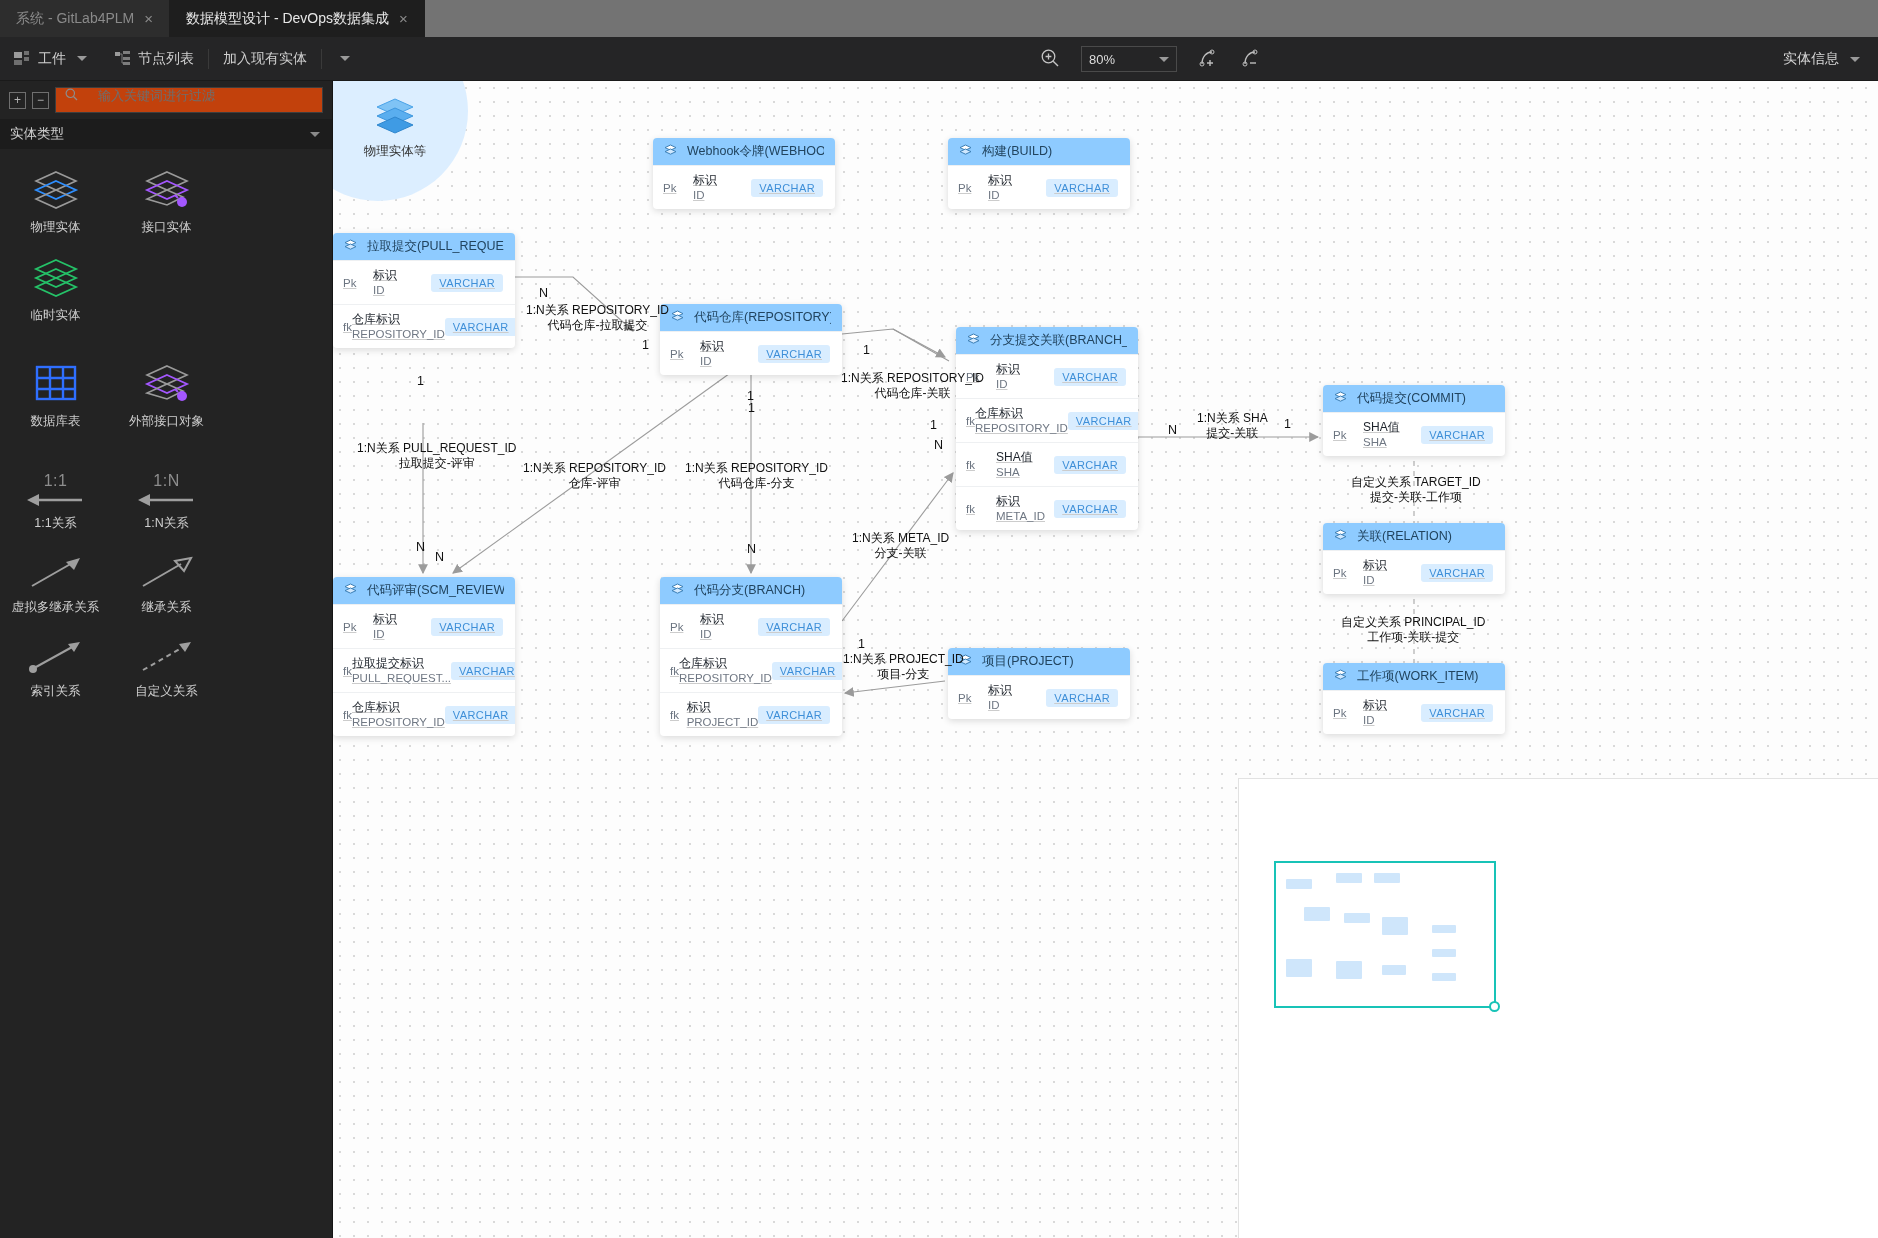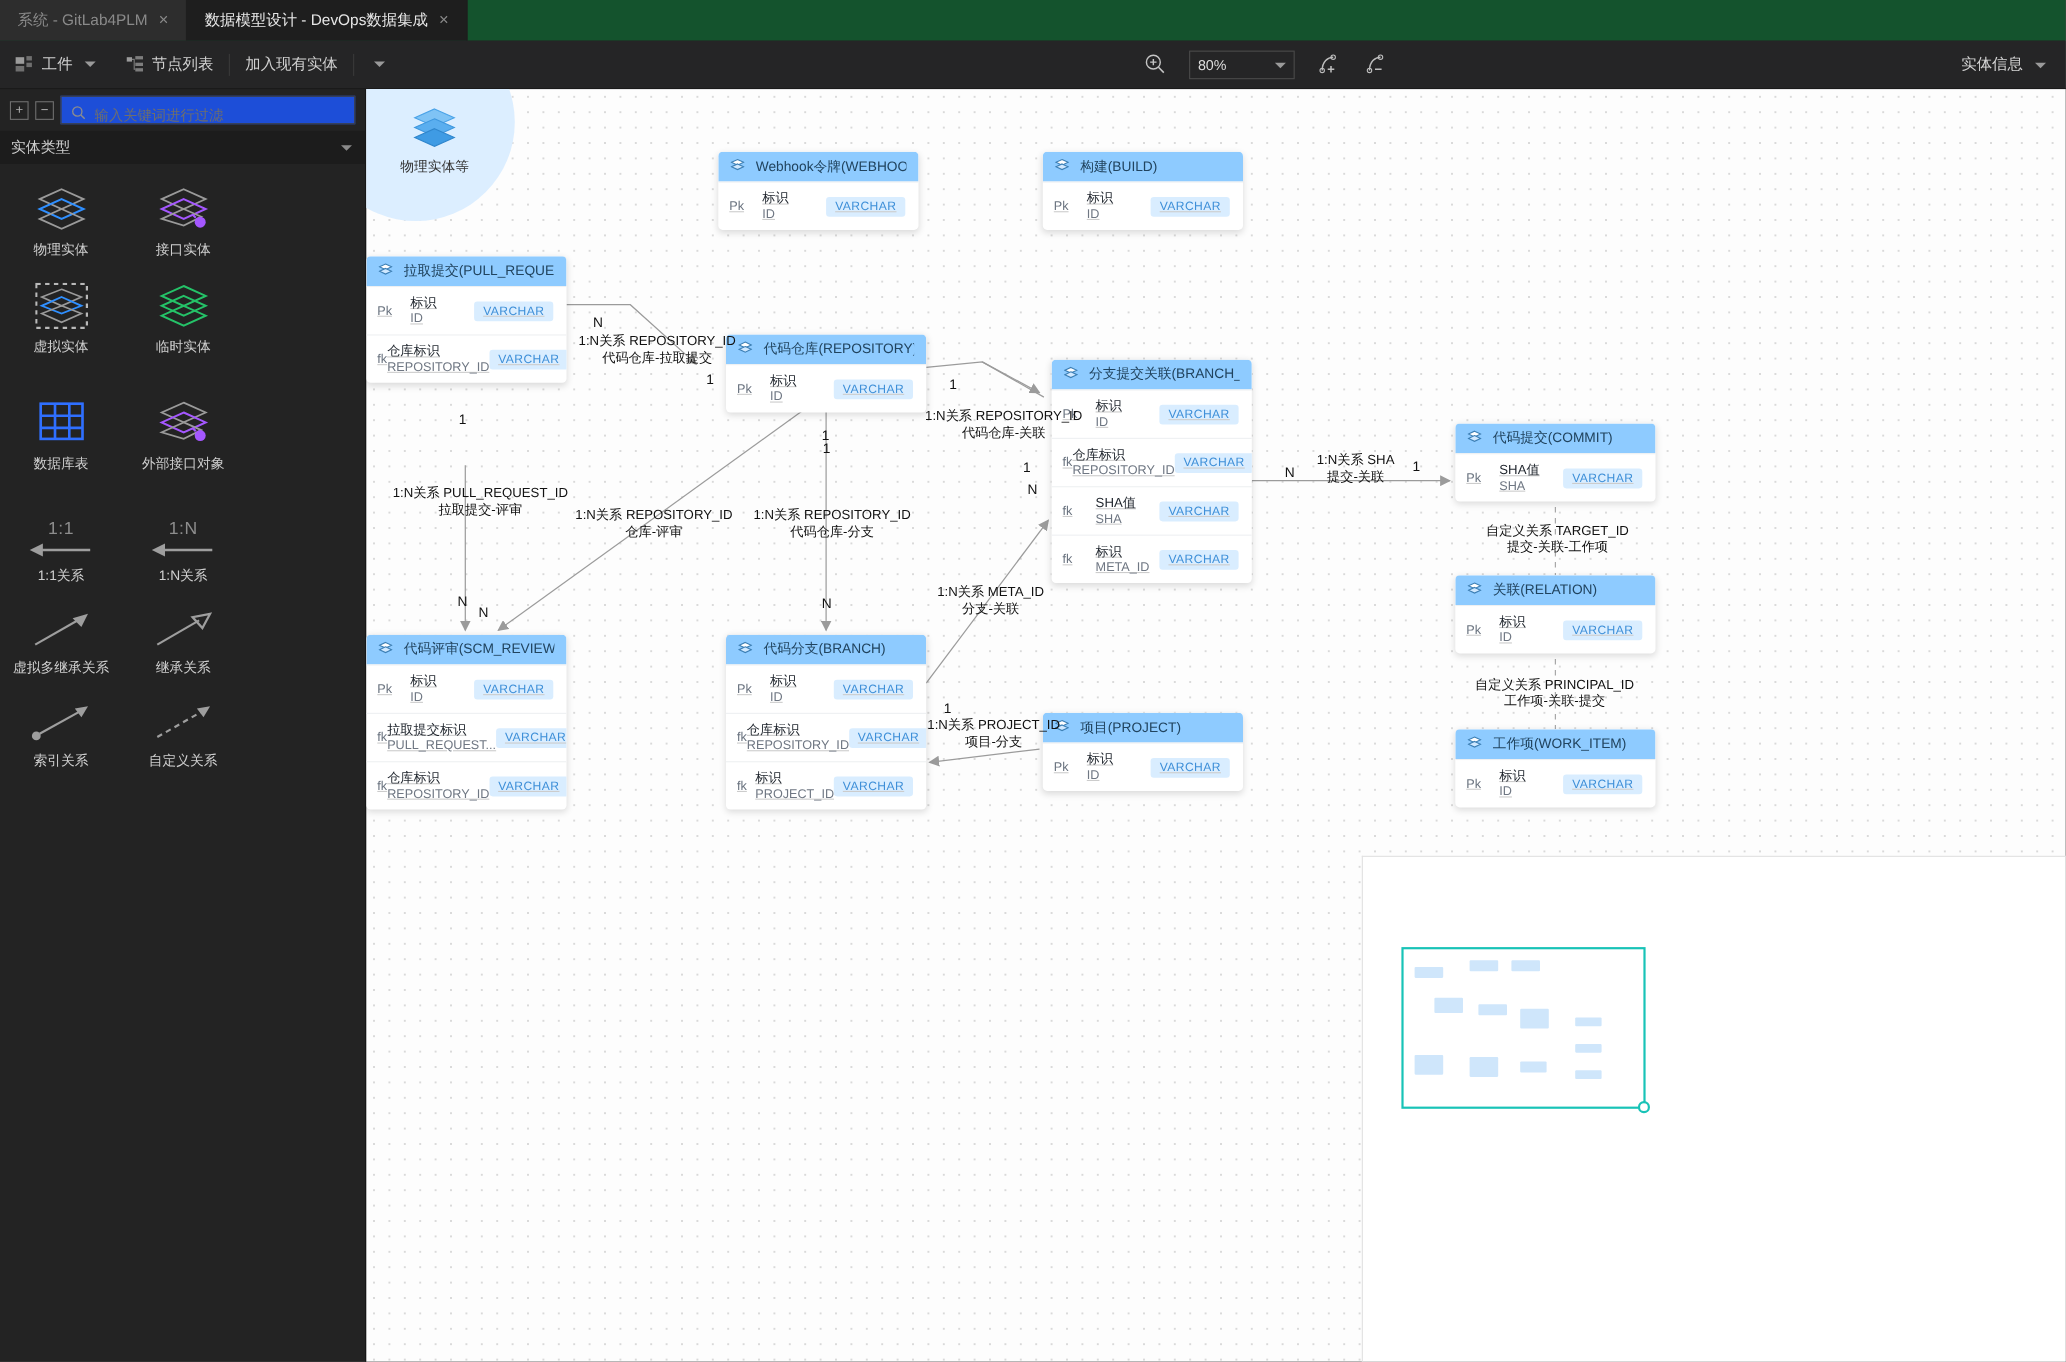--- a/index.html
+++ b/index.html
@@ -4,41 +4,41 @@
 <style>
   * { box-sizing: border-box; margin:0; padding:0; }
   html,body { width:1878px; height:1238px; overflow:hidden; }
   body {
     font-family: "Liberation Sans", "DejaVu Sans", sans-serif;
     background:#1e1e1e; color:#ccc; font-size:13px;
   }
   #app { position:relative; width:1878px; height:1238px; }
 
   
-  .tabbar { position:absolute; left:0; top:0; width:1878px; height:37px; background:#14532d; display:flex; align-items:stretch; }
+  .tabbar { position:absolute; left:0; top:0; width:1878px; height:37px; background:#737373; display:flex; align-items:stretch; }
   .tab { display:flex; align-items:center; gap:10px; padding:0 16px; font-size:14px; color:#8a8a8a; background:#2d2d2d; border-right:1px solid #1e1e1e; cursor:pointer; }
   .tab.active { background:#1e1e1e; color:#e7e7e7; }
   .tab .x { font-size:15px; color:#8a8a8a; line-height:1; }
 
   
   .toolbar { position:absolute; left:0; top:37px; width:1878px; height:44px; background:#252526; border-bottom:1px solid #1a1a1a; display:flex; align-items:center; }
   .tb-group { display:flex; align-items:center; gap:7px; padding:0 14px; color:#d0d0d0; font-size:14px; cursor:pointer; }
   .tb-group svg { display:block; }
   .caret { width:0;height:0;border-left:5px solid transparent;border-right:5px solid transparent;border-top:5px solid #9a9a9a; margin-left:4px;}
   .tb-sep { width:1px; height:20px; background:#3a3a3a; }
   .tb-center { position:absolute; left:1040px; top:0; height:44px; display:flex; align-items:center; gap:21px; }
   .zoomsel { width:96px; height:26px; border:1px solid #4a4a4a; background:transparent; color:#ddd; font-size:13px;
              display:flex; align-items:center; justify-content:space-between; padding:0 7px; cursor:pointer; }
   .tb-right { position:absolute; right:18px; top:0; height:44px; display:flex; align-items:center; gap:7px; color:#d6d6d6; font-size:14px; cursor:pointer; }
 
   
   .sidebar { position:absolute; left:0; top:81px; width:333px; height:1157px; background:#232323; border-right:1px solid #151515; overflow:hidden; }
   .sb-search { height:38px; display:flex; align-items:center; gap:6px; padding:0 9px; }
   .sq { width:17px;height:17px;border:1px solid #6f6f6f; color:#b5b5b5; font-size:12px; line-height:15px; text-align:center; cursor:pointer;}
-  .searchbox { flex:1; height:26px; border:1px solid #3e3e3e; background:#1d4ed8; display:flex; align-items:flex-end; gap:8px; padding:0 9px; }
+  .searchbox { flex:1; height:26px; border:1px solid #3e3e3e; background:#c2410c; display:flex; align-items:flex-start; gap:20px; padding:0 9px; }
   .searchbox input { flex:1; background:transparent; border:0; outline:0; color:#ddd; font-size:13px; font-family:inherit; }
   .searchbox input::placeholder { color:#6e6e6e; }
 
   .sec-head { height:30px; display:flex; align-items:center; justify-content:space-between; padding:0 12px 0 10px;
               background:#1c1c1c; color:#cfcfcf; font-size:13.5px; cursor:pointer; }
   .chev { width:0;height:0;border-left:5px solid transparent;border-right:5px solid transparent;border-top:5px solid #8a8a8a; }
   .palette { display:flex; flex-wrap:wrap; padding:10px 0 8px 0; }
   .pal-item { width:111px; display:flex; flex-direction:column; align-items:center; gap:7px; padding:9px 0 11px; cursor:pointer; }
   .pal-item .lbl { font-size:12.5px; color:#cfcfcf; white-space:nowrap; }
   .pal-icon { height:44px; display:flex; align-items:center; justify-content:center; }
@@ -193,31 +193,20 @@
         <span class="pal-icon">
           <svg width="48" height="42" viewBox="0 0 48 42">
             <path d="M24 3 L44 12 L24 21 L4 12 Z" fill="none" stroke="#9a9a9a" stroke-width="1.6"></path>
             <path d="M24 12 L44 21 L24 30 L4 21 Z" fill="none" stroke="#a457ff" stroke-width="1.8"></path>
             <path d="M24 21 L40 28 L24 36 L4 30 Z" fill="none" stroke="#9a9a9a" stroke-width="1.6"></path>
             <circle cx="39" cy="33" r="5" fill="#a457ff"></circle>
             <path d="M35 29 l-3 -3" stroke="#a457ff" stroke-width="2"></path>
           </svg>
         </span>
         <span class="lbl">接口实体</span>
-      </div>
-      <div class="pal-item">
-        <span class="pal-icon">
-          <svg width="48" height="42" viewBox="0 0 48 42">
-            <rect x="1" y="1" width="46" height="40" fill="none" stroke="#b9b9b9" stroke-width="2" stroke-dasharray="4 4"></rect>
-            <path d="M24 6 L42 13 L24 21 L6 13 Z" fill="none" stroke="#9a9a9a" stroke-width="1.5"></path>
-            <path d="M24 13 L42 21 L24 28 L6 21 Z" fill="none" stroke="#2f8fff" stroke-width="1.7"></path>
-            <path d="M24 21 L42 28 L24 36 L6 28 Z" fill="none" stroke="#9a9a9a" stroke-width="1.5"></path>
-          </svg>
-        </span>
-        <span class="lbl">虚拟实体</span>
       </div>
       <div class="pal-item">
         <span class="pal-icon">
           <svg width="48" height="42" viewBox="0 0 48 42">
             <path d="M24 3 L44 12 L24 21 L4 12 Z" fill="none" stroke="#25c268" stroke-width="1.8"></path>
             <path d="M24 12 L44 21 L24 30 L4 21 Z" fill="none" stroke="#25c268" stroke-width="1.8"></path>
             <path d="M24 21 L44 30 L24 39 L4 30 Z" fill="none" stroke="#25c268" stroke-width="1.8"></path>
           </svg>
         </span>
         <span class="lbl">临时实体</span>

